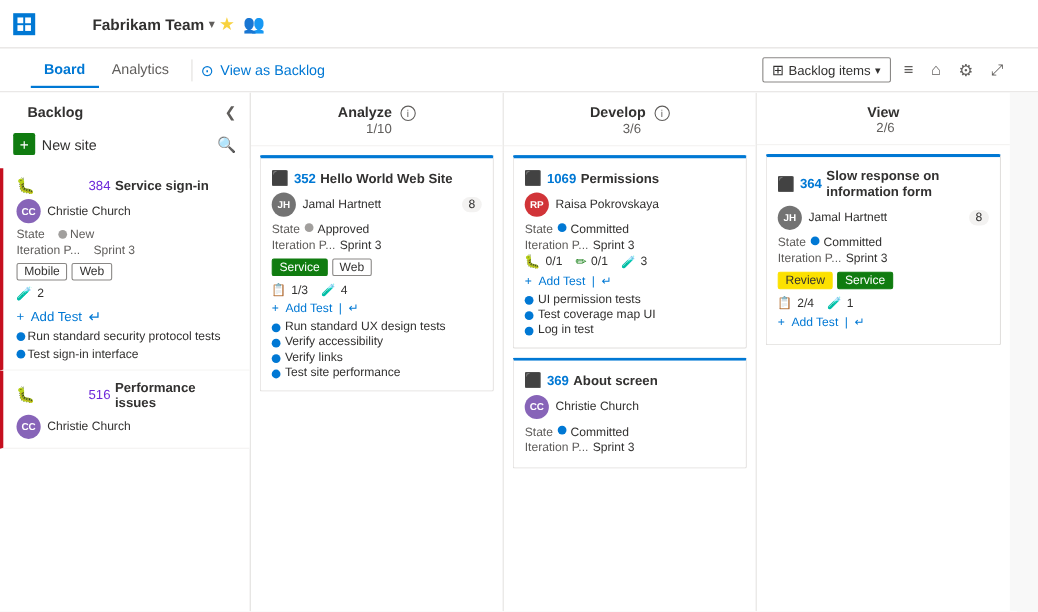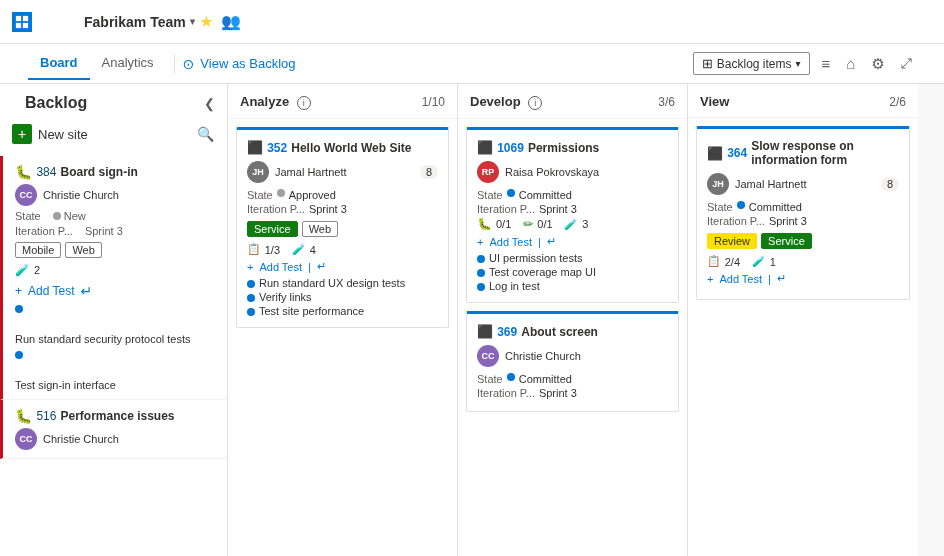--- a/index.html
+++ b/index.html
@@ -22,54 +22,54 @@
     .nav-right { margin-left: auto; display: flex; align-items: center; gap: 8px; }
     .backlog-btn { display: flex; align-items: center; gap: 4px; border: 1px solid #8a8886; padding: 3px 8px; border-radius: 2px; font-size: 12px; cursor: pointer; }
     .icon-btn { color: #605e5c; cursor: pointer; padding: 4px; font-size: 16px; }
 
     
     .board { display: flex; height: calc(556px - 84px); overflow: hidden; background: #f8f8f8; }
 
     
     .backlog-col { width: 228px; min-width: 228px; background: #fff; border-right: 1px solid #e1dfdd; display: flex; flex-direction: column; }
     .backlog-header { padding: 10px 12px 6px; display: flex; align-items: center; justify-content: space-between; }
-    .backlog-title { font-size: 16px; font-weight: 600; padding-left: 13px; }
+    .backlog-title { font-size: 13px; font-weight: 600; padding-left: 13px; }
     .backlog-chevron { color: #605e5c; cursor: pointer; }
     .new-item-btn { display: flex; align-items: center; gap: 6px; padding: 6px 12px 8px; cursor: pointer; }
     .plus-btn { background: #107c10; color: white; width: 20px; height: 20px; display: flex; align-items: center; justify-content: center; font-size: 14px; border-radius: 2px; }
     .search-icon-inline { color: #605e5c; margin-left: auto; cursor: pointer; }
 
     
     .backlog-items { overflow-y: auto; flex: 1; padding: 4px 0; }
     .backlog-card { background: #fff; border-left: 3px solid transparent; padding: 8px 12px; border-bottom: 1px solid #f3f2f1; }
     .backlog-card.red-border { border-left-color: #c50f1f; }
     .backlog-card-header { display: flex; align-items: center; gap: 4px; margin-bottom: 4px; }
-    .item-id { color: #0c4a6e; font-size: 12px; }
+    .item-id { color: #6d28d9; font-size: 12px; margin-left: 44px; }
     .item-title { font-size: 12px; font-weight: 600; }
     .avatar-sm { width: 22px; height: 22px; border-radius: 50%; display: flex; align-items: center; justify-content: center; font-size: 9px; color: white; font-weight: 600; }
     .field-row { display: flex; gap: 12px; margin-top: 3px; font-size: 11px; color: #605e5c; }
     .field-value { display: flex; align-items: center; gap: 3px; }
     .dot { width: 8px; height: 8px; border-radius: 50%; display: inline-block; }
     .dot-gray { background: #a19f9d; }
     .dot-blue { background: #0078d4; }
     .tags { display: flex; gap: 4px; margin-top: 5px; flex-wrap: wrap; }
     .tag { border: 1px solid #8a8886; border-radius: 2px; padding: 1px 6px; font-size: 11px; color: #323130; }
     .tag.green { background: #107c10; color: white; border-color: #107c10; }
     .tag.yellow { background: #fce100; color: #323130; border-color: #fce100; }
     .flask-row { display: flex; align-items: center; gap: 4px; margin-top: 5px; font-size: 11px; }
     .flask-icon { font-size: 12px; }
     .add-test-row { display: flex; align-items: center; gap: 6px; margin-top: 6px; font-size: 12px; color: #0078d4; cursor: pointer; }
-    .test-item { display: flex; align-items: flex-start; gap: 20px; margin-top: 4px; font-size: 11px; flex-direction: column; }
+    .test-item { display: flex; align-items: flex-start; gap: 2px; margin-top: 4px; font-size: 11px; }
     .test-dot { width: 8px; height: 8px; border-radius: 50%; background: #0078d4; margin-top: 2px; flex-shrink: 0; }
 
     
     .board-columns { display: flex; flex: 1; overflow-x: auto; }
     .board-col { min-width: 230px; width: 230px; background: #fff; border-right: 1px solid #e1dfdd; display: flex; flex-direction: column; }
     .board-col:last-child { border-right: none; }
-    .col-header { padding: 10px 12px 8px; display: flex; align-items: center; justify-content: space-between; border-bottom: 1px solid #f3f2f1; }
+    .col-header { padding: 10px 12px 8px; display: flex; align-items: center; justify-content: space-between; border-bottom: 1px solid #f3f2f1; flex-direction: column; }
     .col-title { font-size: 13px; font-weight: 600; }
     .col-count { font-size: 12px; color: #605e5c; margin-left: 4px; }
     .col-items { overflow-y: auto; flex: 1; padding: 8px; display: flex; flex-direction: column; gap: 8px; }
 
     
     .wi-card { background: #fff; border: 1px solid #e1dfdd; border-radius: 2px; padding: 10px; border-top: 3px solid #0078d4; }
     .wi-card-header { display: flex; align-items: center; gap: 4px; margin-bottom: 6px; font-size: 12px; font-weight: 600; }
     .wi-id { color: #0078d4; }
     .wi-avatar-row { display: flex; align-items: center; justify-content: space-between; margin-bottom: 6px; }
     .wi-field { display: flex; gap: 4px; font-size: 11px; color: #605e5c; margin-bottom: 2px; }
@@ -139,21 +139,21 @@
       <span class="plus-btn">+</span>
       <span>New site</span>
       <span class="search-icon-inline" style="font-size:14px;margin-left:auto;">🔍</span>
     </div>
     <div class="backlog-items">
 
       <div class="backlog-card red-border">
         <div class="backlog-card-header">
           <span style="color:#c50f1f;font-size:14px;">🐛</span>
           <span class="item-id">384</span>
-          <span class="item-title">Board sign-in</span>
+          <span class="item-title">Service sign-in</span>
         </div>
         <div style="display:flex;align-items:center;gap:6px;margin-bottom:4px;">
           <div class="avatar-sm av-christie">CC</div>
           <span style="font-size:11px;">Christie Church</span>
         </div>
         <div class="field-row">
           <span>State</span>
           <span class="field-value">
               <span class="dot dot-gray"></span>
               <span>New</span>
@@ -249,20 +249,24 @@
             <span>Add Test</span>
             <span>|</span>
             <span>↵</span>
           </div>
           <div class="wi-test">
             <span class="test-dot"></span>
             <span>Run standard UX design tests</span>
           </div>
           <div class="wi-test">
             <span class="test-dot"></span>
+            <span>Verify accessibility</span>
+          </div>
+          <div class="wi-test">
+            <span class="test-dot"></span>
             <span>Verify links</span>
           </div>
           <div class="wi-test">
             <span class="test-dot"></span>
             <span>Test site performance</span>
           </div>
         </div>
       </div>
     </div>
 

